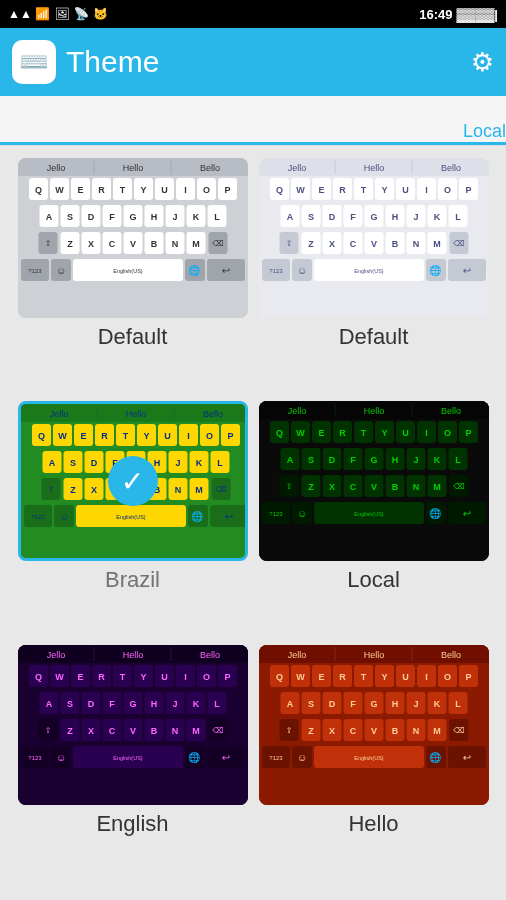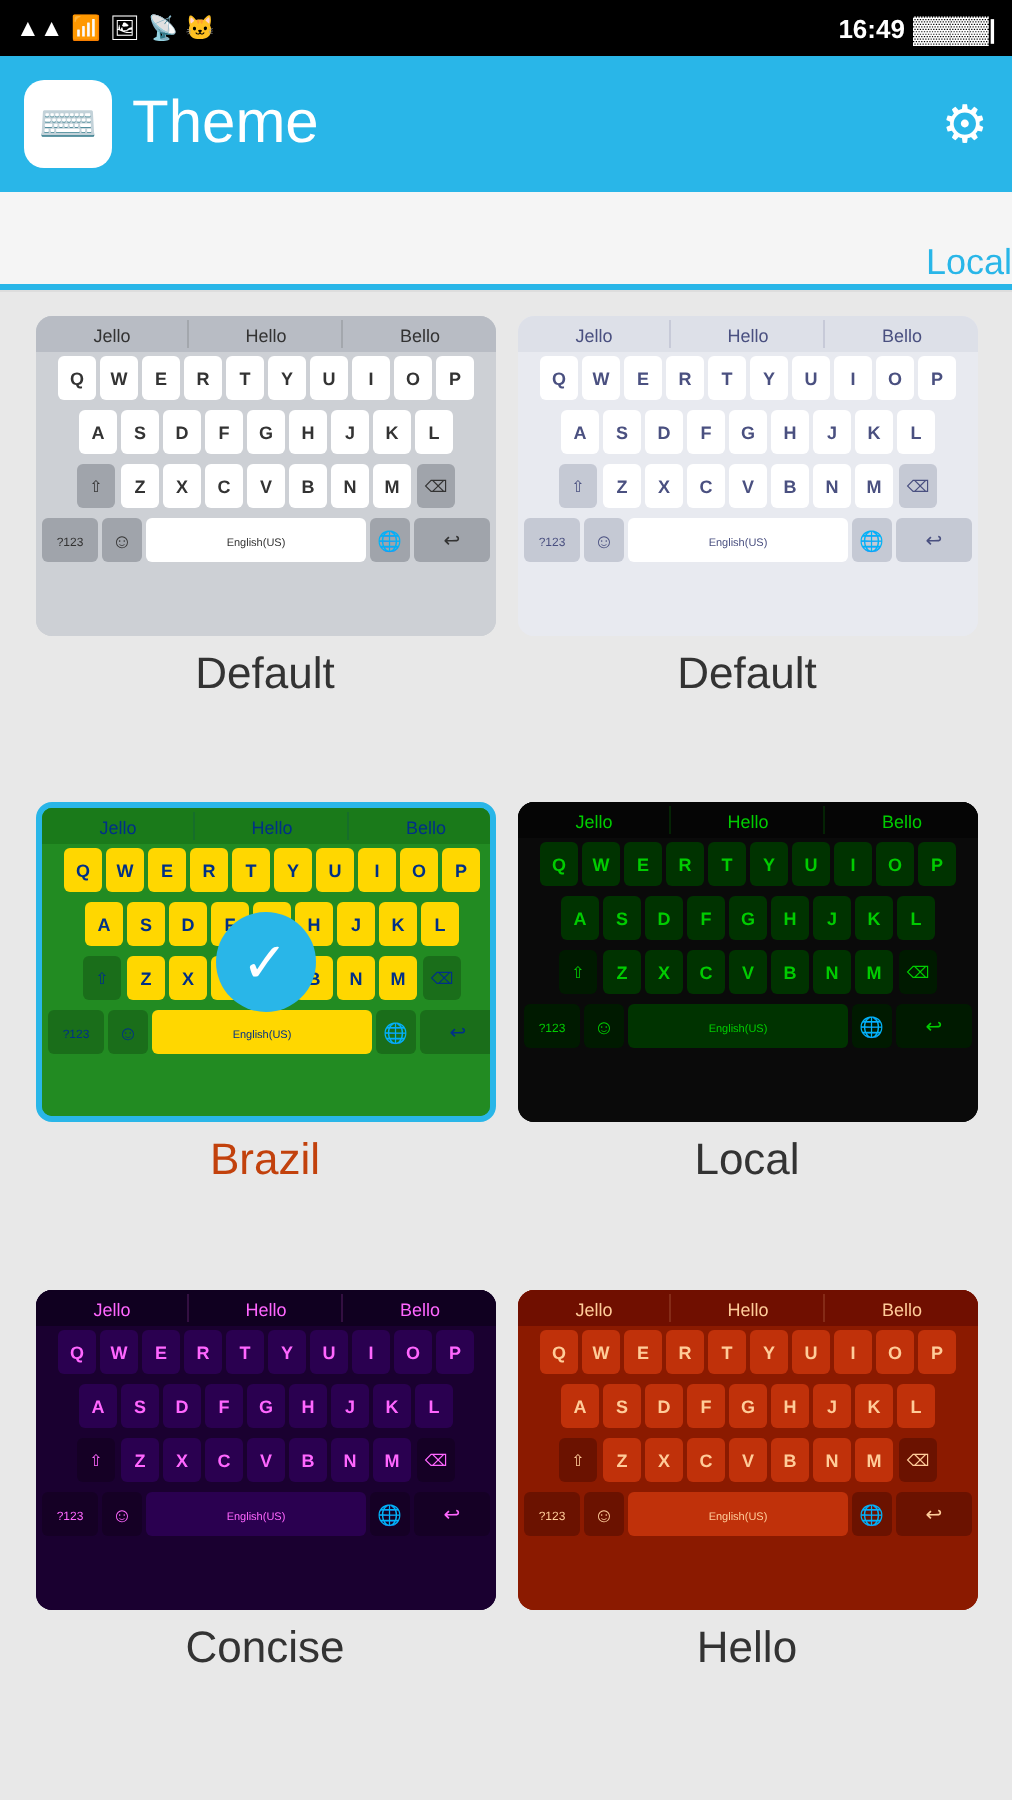--- a/index.html
+++ b/index.html
@@ -104,21 +104,21 @@
       border-radius: 8px;
       overflow: hidden;
       position: relative;
     }
 
     .theme-label {
       font-size: 22px;
       color: #333;
     }
     .theme-label.active {
-      color: #c2410c;
+      color: #737373;
     }
 
     
     .selected-overlay {
       position: absolute;
       top: 0; left: 0; right: 0; bottom: 0;
       display: flex;
       align-items: center;
       justify-content: center;
       pointer-events: none;
@@ -554,21 +554,21 @@
           <text x="17" y="115" text-anchor="middle" fill="#ff66ff" font-size="6">?123</text>
           <rect x="33" y="101" width="20" height="22" rx="3" fill="#150025"></rect>
           <text x="43" y="116" text-anchor="middle" fill="#ff66ff" font-size="10">☺</text>
           <rect x="55" y="101" width="110" height="22" rx="3" fill="#2a0050"></rect>
           <text x="110" y="115" text-anchor="middle" fill="#ff66ff" font-size="5.5">English(US)</text>
           <rect x="167" y="101" width="20" height="22" rx="3" fill="#150025"></rect>
           <text x="177" y="116" text-anchor="middle" fill="#ff66ff" font-size="10">🌐</text>
           <rect x="189" y="101" width="38" height="22" rx="3" fill="#150025"></rect>
           <text x="208" y="115.5" text-anchor="middle" fill="#ff66ff" font-size="10">↩</text>
         </svg></div>
-      <span class="theme-label">Concise</span>
+      <span class="theme-label">English</span>
     </div>
     <div class="theme-item">
       <div class="theme-preview" style="background: rgb(139, 26, 0);"><svg width="230" height="160" viewBox="0 0 230 160">
           <rect width="230" height="160" fill="#8b1a00"></rect>
           <rect x="0" y="0" width="230" height="18" fill="#700f00"></rect>
           <text x="38" y="13" text-anchor="middle" fill="#ffcc99" font-size="9">Jello</text>
           <text x="115" y="13" text-anchor="middle" fill="#ffcc99" font-size="9">Hello</text>
           <text x="192" y="13" text-anchor="middle" fill="#ffcc99" font-size="9">Bello</text>
           <line x1="76" y1="2" x2="76" y2="16" stroke="#ffcc99" stroke-opacity="0.3" stroke-width="0.5"></line>
           <line x1="153" y1="2" x2="153" y2="16" stroke="#ffcc99" stroke-opacity="0.3" stroke-width="0.5"></line>

